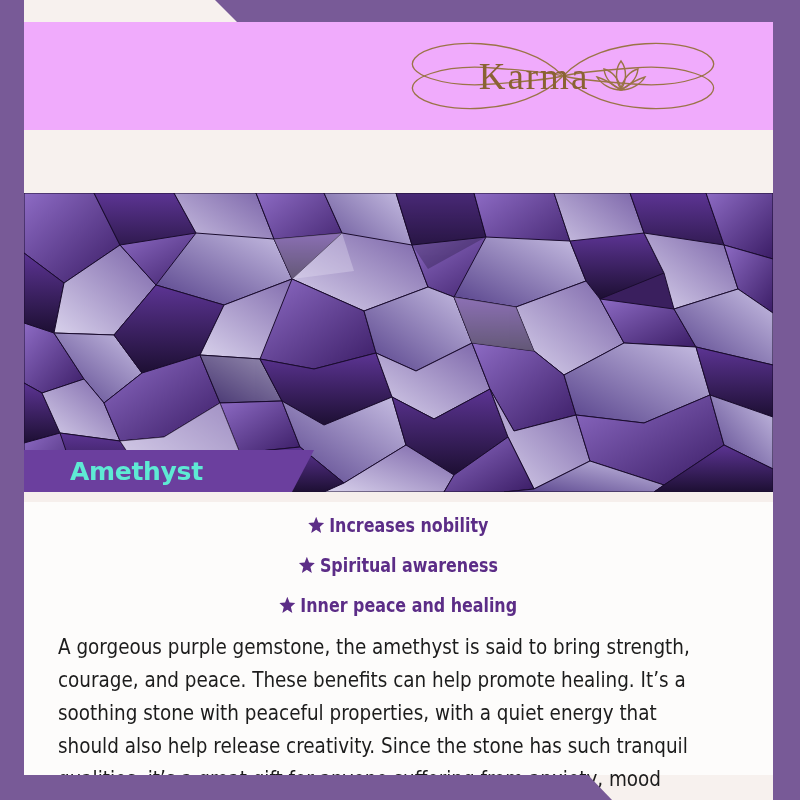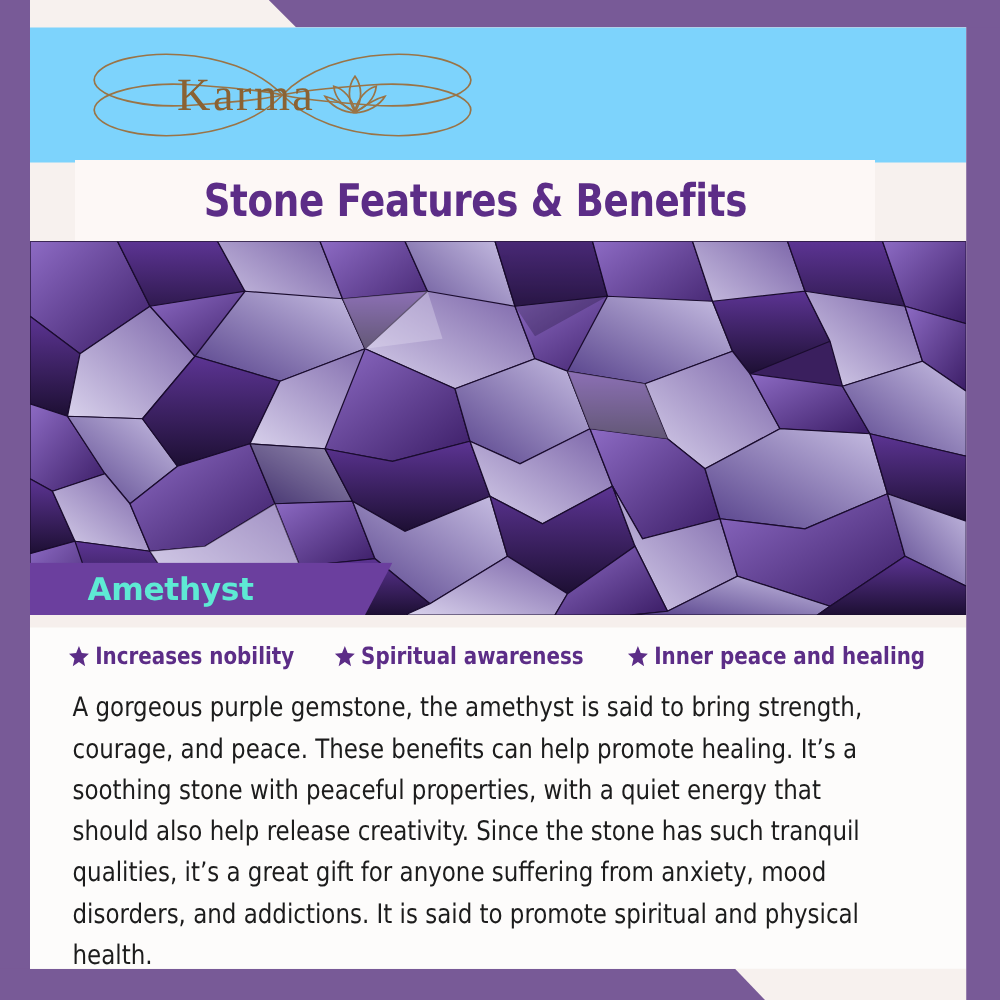--- a/index.html
+++ b/index.html
@@ -31,22 +31,22 @@
     background:#785a97;
   }
   .inner-bg{
     position:absolute;top:22px;left:24px;right:27px;bottom:25px;
     background:#f7f1ee;
   }
 
   
   .logo-zone{
     position:absolute;top:22px;left:16px;right:27px;height:108px;
-    display:flex;align-items:center;justify-content:flex-start;
-    background:#7dd3fc;
+    display:flex;align-items:center;justify-content:flex-end;
+    background:#f0abfc;
   }
   .logo-wrap{position:relative;width:420px;height:80px;display:flex;align-items:center;justify-content:center;}
   .logo-sw{position:absolute;inset:0;}
   .logo-text{
     position:relative;z-index:2;
     display:flex;align-items:center;gap:6px;
     font-family:"Liberation Serif", serif;
     font-size:37px;color:#8a6233;letter-spacing:2px;
   }
   .logo-lotus{width:52px;height:38px;position:relative;z-index:2;}
@@ -87,21 +87,21 @@
 
   
   .content{
     position:absolute;top:492px;left:24px;right:27px;bottom:25px;
     background:#fdfcfb;
   }
   .content-strip{height:10px;background:#f6efec;}
 
   .features{
     display:flex;align-items:center;justify-content:center;
-    gap:18px;margin-top:12px;padding:0 16px;
+    gap:18px;margin-top:12px;padding:0 16px;flex-direction:column;
   }
   .feature{
     display:flex;align-items:center;gap:5px;
     color:#5c2d87;font-weight:bold;font-size:19px;
     font-family:"DejaVu Sans Condensed","Liberation Sans Narrow","Liberation Sans",sans-serif;
     transform:scaleX(0.93);white-space:nowrap;
   }
   .star{width:18px;height:18px;flex:none;}
 
   .body-text{
@@ -137,23 +137,20 @@
             <path d="M26 32 C 18 30, 10 22, 9 12 C 17 14, 24 22, 26 32 Z"></path>
             <path d="M26 32 C 34 30, 42 22, 43 12 C 35 14, 28 22, 26 32 Z"></path>
             <path d="M26 33 C 16 33, 6 27, 2 20 C 10 22, 19 28, 26 33 Z"></path>
             <path d="M26 33 C 36 33, 46 27, 50 20 C 42 22, 33 28, 26 33 Z"></path>
           </g>
         </svg>
       </div>
     </div>
   </div>
 
-  <div class="heading">
-    <h1>Stone Features &amp; Benefits</h1>
-  </div>
 
   <div class="photo">
     <svg viewBox="0 0 749 299" preserveAspectRatio="none" aria-hidden="true">
       <defs>
         <linearGradient id="g1" x1="0" y1="0" x2="1" y2="1">
           <stop offset="0" stop-color="#8d6bc4"></stop>
             <stop offset="1" stop-color="#3b1d66"></stop>
         </linearGradient>
         <linearGradient id="g2" x1="0" y1="1" x2="1" y2="0">
           <stop offset="0" stop-color="#d9d2ec"></stop>

